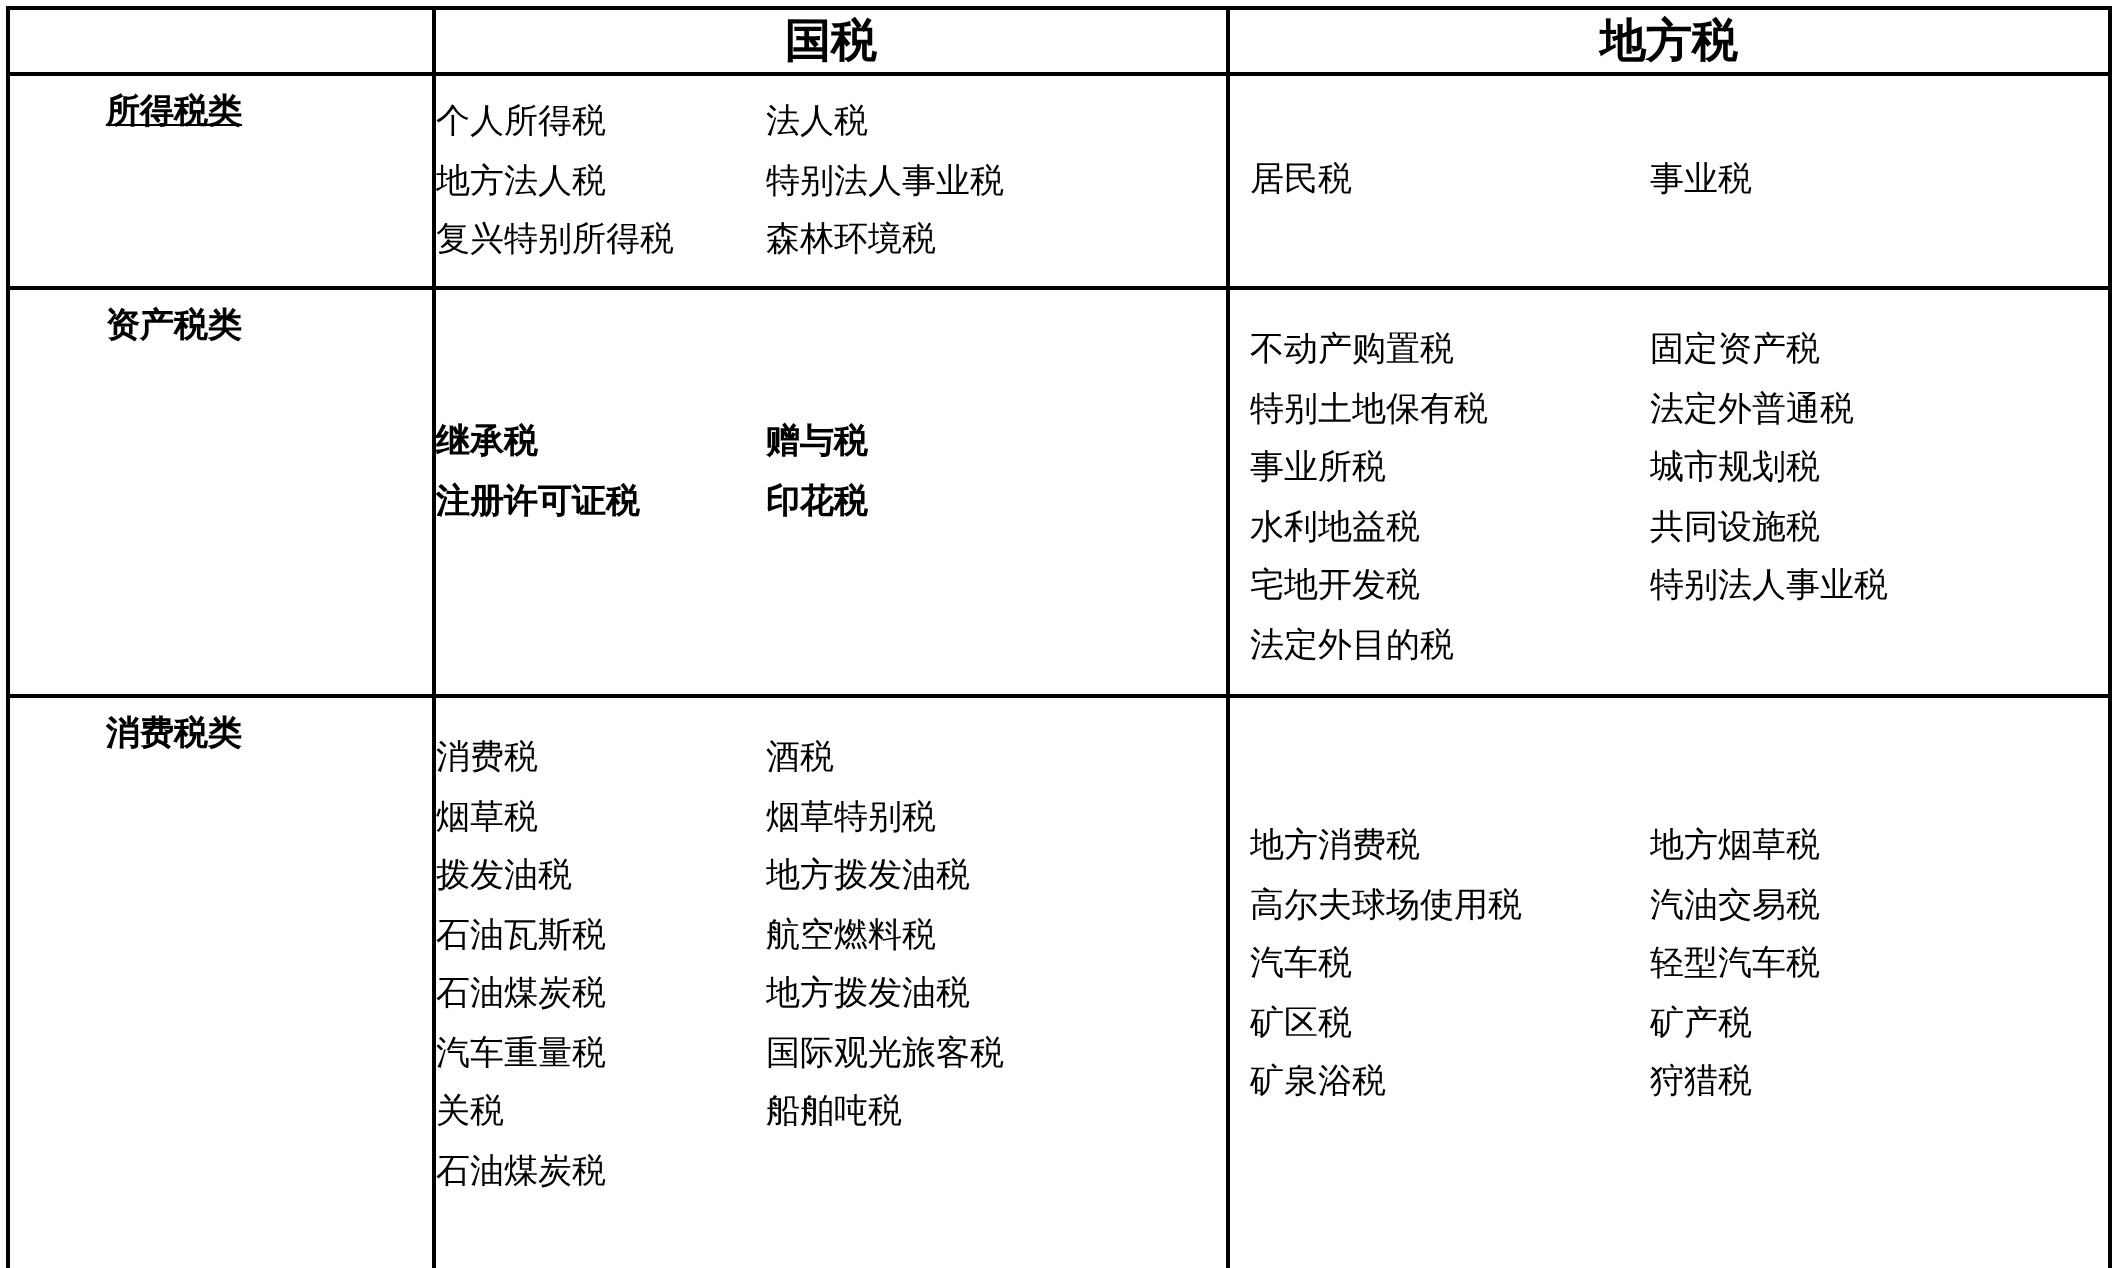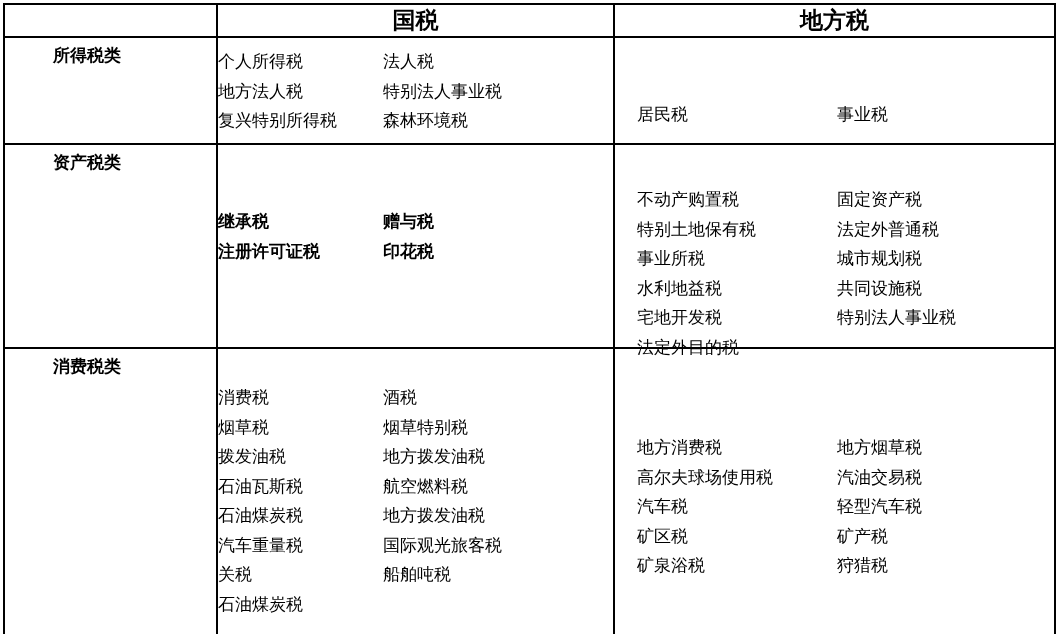--- a/index.html
+++ b/index.html
@@ -3,25 +3,25 @@
   <meta charset="utf-8">
   <style>
     html, body { margin: 0; padding: 0; background: #ffffff; }
     body { width: 1058px; height: 634px; position: relative; overflow: hidden;
            font-family: "DejaVu Serif", "Liberation Serif", serif; color: #000; }
     table.tax { position: absolute; left: 3px; top: 3px; border-collapse: collapse;
                 table-layout: fixed; width: 1051px; }
     table.tax td, table.tax th { border: 2px solid #000; padding: 0; vertical-align: top; }
     col.c0 { width: 213px; } col.c1 { width: 397px; } col.c2 { width: 441px; }
     tr.hdr th { height: 30px; font-weight: bold; font-size: 23px; text-align: center; vertical-align: middle; }
-    tr.r1 td { height: 99px; } tr.r2 td { height: 196px; } tr.r3 td { height: 293px; }
+    tr.r1 td { height: 99px; text-decoration: underline; } tr.r2 td { height: 196px; } tr.r3 td { height: 293px; }
     .cat { font-weight: bold; font-size: 17px; padding: 6px 0 0 48px !important; }
     .grid { display: grid; grid-template-columns: 165px auto; row-gap: 0; font-size: 17px; line-height: 29.5px; }
     td.nat .grid { }
-    td.loc .grid { padding-left: 22px; grid-template-columns: 200px auto; margin-top: 24px; }
+    td.loc .grid { padding-left: 10px; grid-template-columns: 200px auto; }
     td.body { position: relative; }
     .abs { position: absolute; left: 0; right: 0; }
   </style>
 </head>
 <body>
 
 <table class="tax">
   <colgroup>
       <col class="c0">
       <col class="c1">
@@ -85,21 +85,21 @@
           <span>特别法人事业税</span>
           <span>法定外目的税</span>
         </div>
       </div>
     </td>
   </tr>
 
   <tr class="r3">
     <td class="cat">消费税类</td>
     <td class="nat body">
-      <div class="abs" style="top:34px;">
+      <div class="abs" style="top:16px;">
         <div class="grid">
           <span>消费税</span>
           <span>酒税</span>
           <span>烟草税</span>
           <span>烟草特别税</span>
           <span>拨发油税</span>
           <span>地方拨发油税</span>
           <span>石油瓦斯税</span>
           <span>航空燃料税</span>
           <span>石油煤炭税</span>

